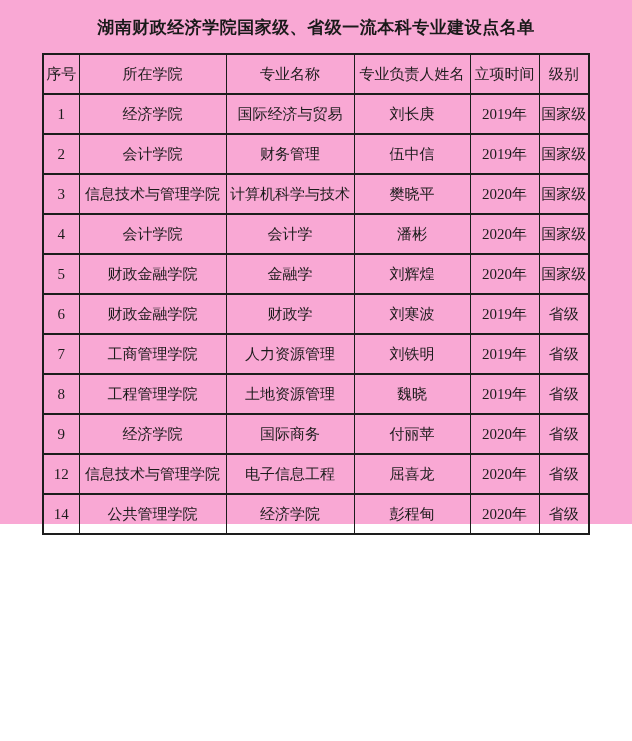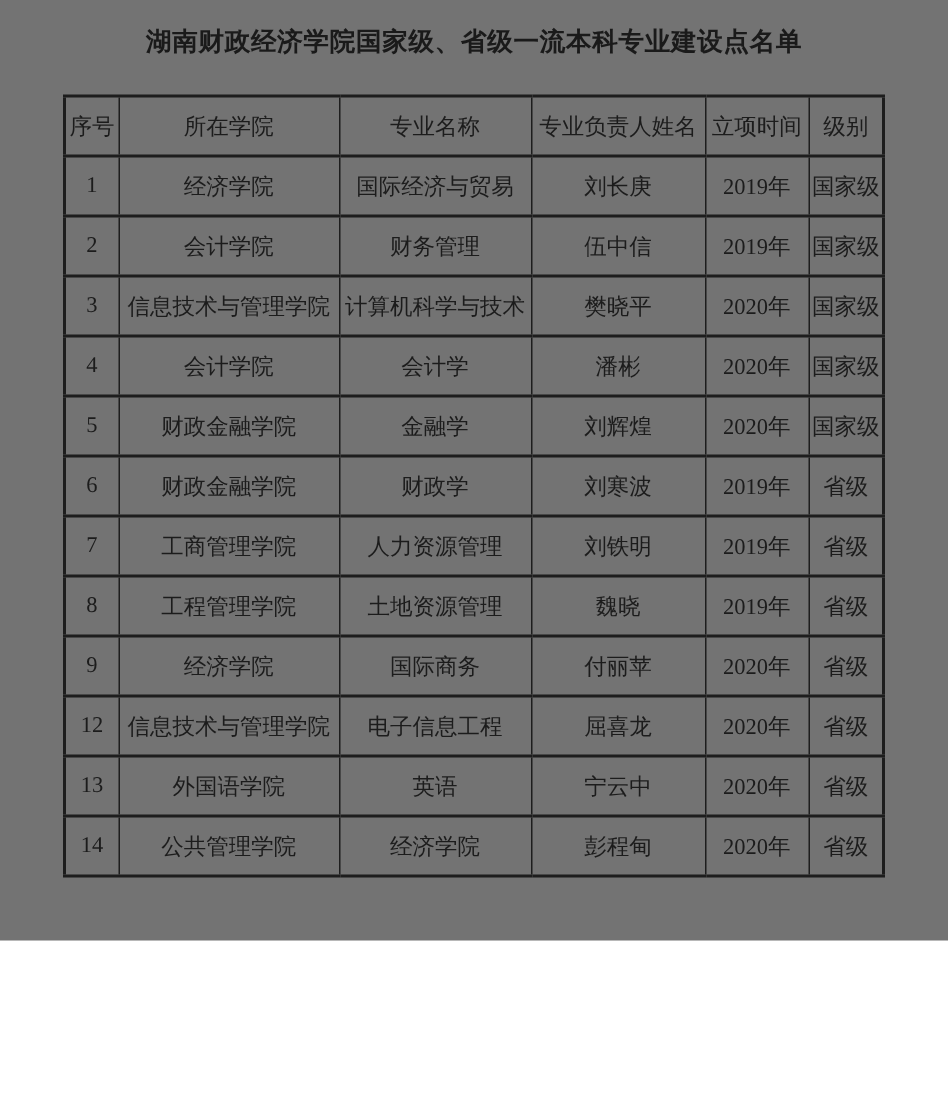--- a/index.html
+++ b/index.html
@@ -9,33 +9,33 @@
   }
   body {
     width: 632px;
     height: 741px;
     overflow: hidden;
     font-family: "Liberation Serif", serif;
     color: #1c1c1c;
   }
   .page {
     width: 632px;
-    height: 627px;
-    background: #737373;
+    height: 524px;
+    background: #f9a8d4;
   }
   .doc-title {
     padding-top: 16px;
     text-align: center;
     font-size: 17px;
     font-weight: bold;
     letter-spacing: 0.5px;
     color: #1a1a1a;
   }
   table.majors {
-    margin: 24px auto 0 auto;
+    margin: 14px auto 0 auto;
     border-collapse: collapse;
     table-layout: fixed;
     width: 546px;
     border: 2px solid #1d1d1d;
   }
   table.majors th,
   table.majors td {
     border-left: 1px solid #1d1d1d;
     border-right: 1px solid #1d1d1d;
     border-top: 2px solid #1d1d1d;
@@ -157,28 +157,20 @@
         </tr>
         <tr>
           <td>12</td>
           <td>信息技术与管理学院</td>
           <td>电子信息工程</td>
           <td>屈喜龙</td>
           <td>2020年</td>
           <td>省级</td>
         </tr>
         <tr>
-          <td>13</td>
-          <td>外国语学院</td>
-          <td>英语</td>
-          <td>宁云中</td>
-          <td>2020年</td>
-          <td>省级</td>
-        </tr>
-        <tr>
           <td>14</td>
           <td>公共管理学院</td>
           <td>经济学院</td>
           <td>彭程甸</td>
           <td>2020年</td>
           <td>省级</td>
         </tr>
       </tbody>
   </table>
 </div>

